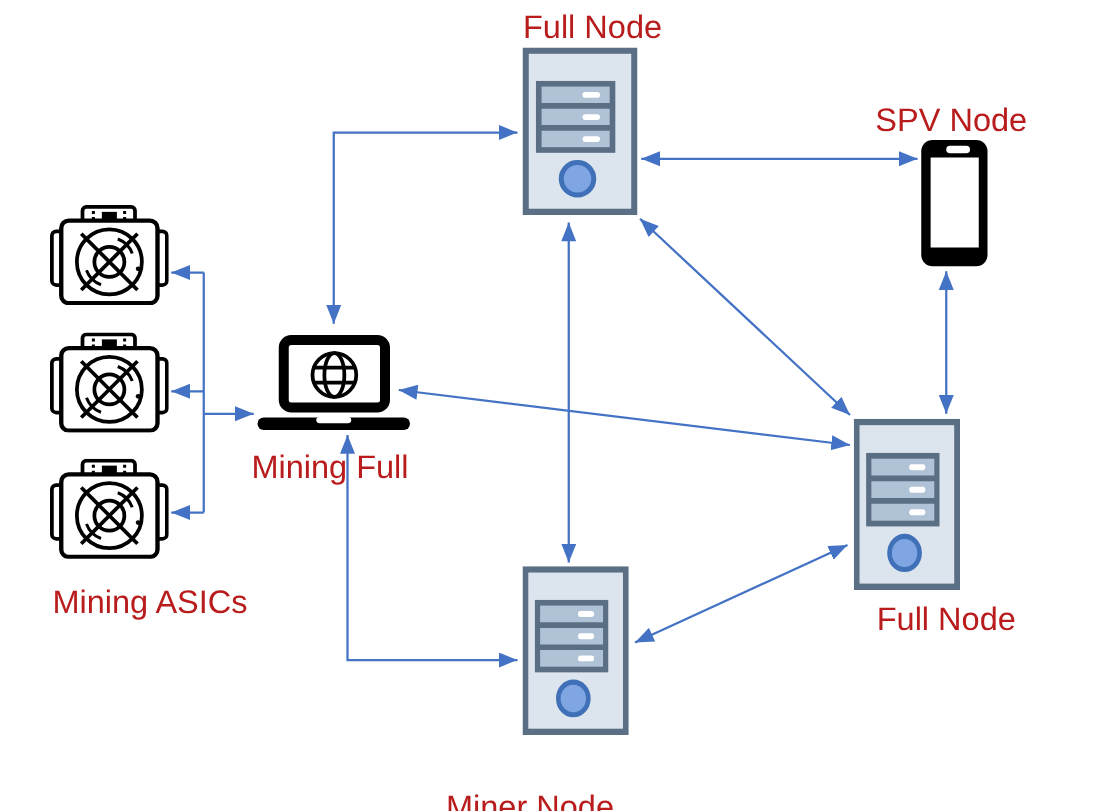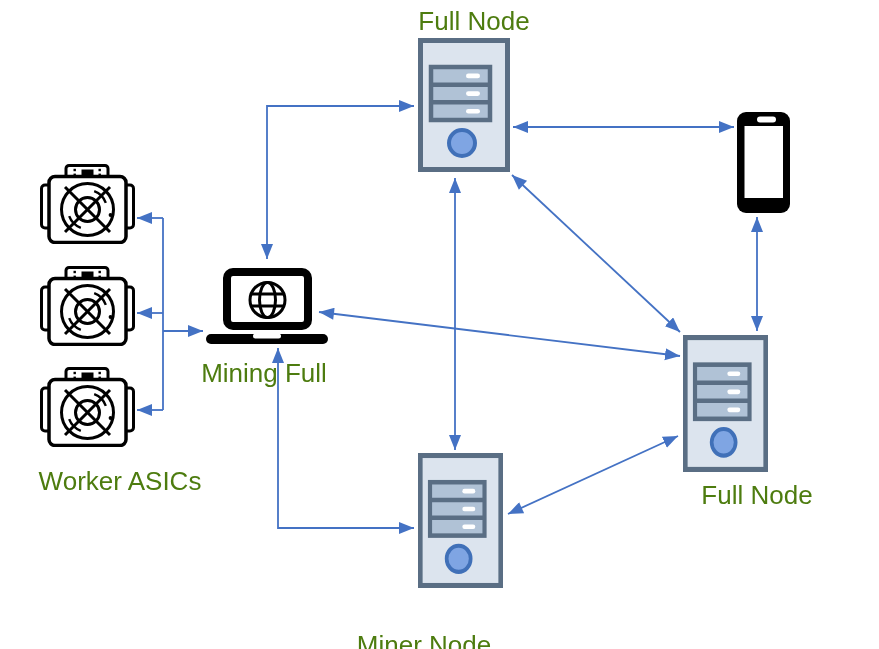--- a/index.html
+++ b/index.html
@@ -15,21 +15,21 @@
     position: absolute;
     left: 0; top: 0;
     width: 879px; height: 649px;
   }
   .lbl {
     position: absolute;
     transform: translateX(-50%);
     white-space: nowrap;
     font-size: 26px;
     line-height: 1.05;
-    color: #4d7c0f;
+    color: #b91c1c;
     letter-spacing: 0px;
   }
 </style>
 </head>
 <body>
 
 <div class="stage">
 
   <svg class="canvas" viewBox="0 0 879 649">
     <defs>
@@ -121,18 +121,19 @@
         <ellipse cx="267.5" cy="300" rx="8" ry="17.5"></ellipse>
         <line x1="251.3" y1="294" x2="283.7" y2="294"></line>
         <line x1="251.3" y1="306" x2="283.7" y2="306"></line>
       </g>
       <rect x="206" y="334" width="122" height="10" rx="5" fill="#000000"></rect>
       <rect x="253" y="333.5" width="28" height="5" rx="2.5" fill="#ffffff"></rect>
     </g>
   </svg>
 
   <div class="lbl" style="left:474px; top:8px;">Full Node</div>
+  <div class="lbl" style="left:761px; top:83px;">SPV Node</div>
   <div class="lbl" style="left:264px; top:360px;">Mining Full</div>
-  <div class="lbl" style="left:120px; top:468px;">Worker ASICs</div>
+  <div class="lbl" style="left:120px; top:468px;">Mining ASICs</div>
   <div class="lbl" style="left:424px; top:602px;margin-top:30px;">Miner Node</div>
   <div class="lbl" style="left:757px; top:482px;">Full Node</div>
 
 </div>
 
 </body></html>

